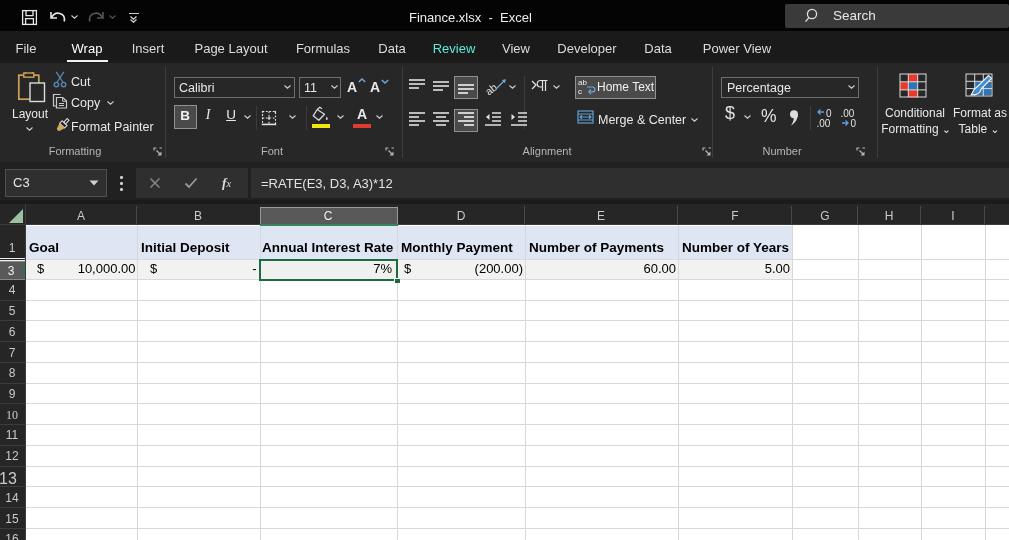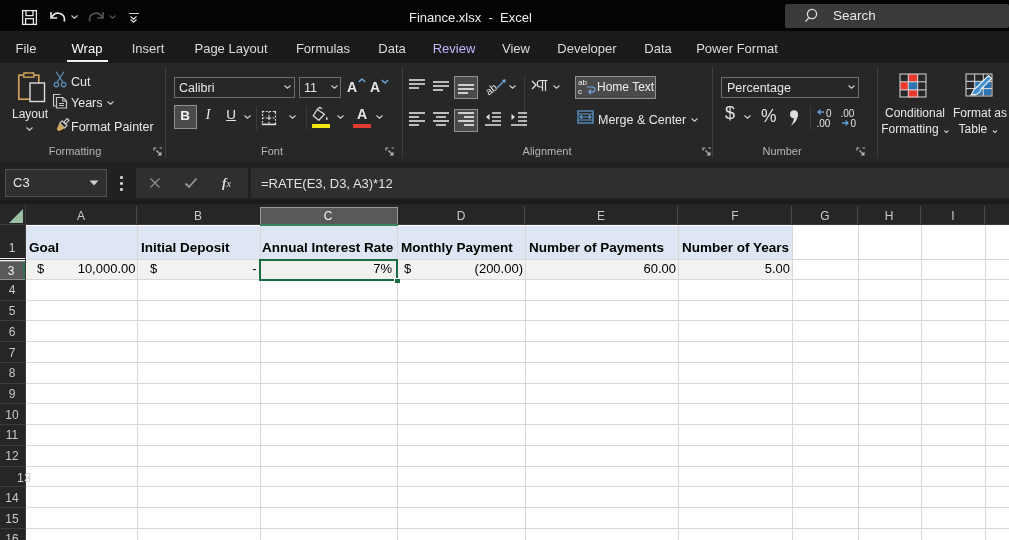--- a/index.html
+++ b/index.html
@@ -55,25 +55,25 @@
 <div class="txt" style="left:833px;top:8px;font-size:13.5px;color:#e6e6e6;">Search</div>
 
 <div class="abs" style="left:0;top:31px;width:1009px;height:32px;background:#1a1a1a;"></div>
 <div class="txt ctr" style="left:26px;top:41px;font-size:13px;color:#dcdcdc;text-align:right;">File</div>
 <div class="txt ctr" style="left:87px;top:41px;font-size:13px;color:#ffffff;">Wrap</div>
 <div class="abs" style="left:67px;top:59.5px;width:41px;height:2px;background:#f2f2f2;"></div>
 <div class="txt ctr" style="left:148px;top:41px;font-size:13px;color:#dcdcdc;">Insert</div>
 <div class="txt ctr" style="left:231px;top:41px;font-size:13px;color:#dcdcdc;">Page Layout</div>
 <div class="txt ctr" style="left:323px;top:41px;font-size:13px;color:#dcdcdc;">Formulas</div>
 <div class="txt ctr" style="left:392px;top:41px;font-size:13px;color:#dcdcdc;">Data</div>
-<div class="txt ctr" style="left:454px;top:41px;font-size:13px;color:#c4b5fd;">Review</div>
+<div class="txt ctr" style="left:454px;top:41px;font-size:13px;color:#5eead4;">Review</div>
 <div class="txt ctr" style="left:516px;top:41px;font-size:13px;color:#dcdcdc;">View</div>
 <div class="txt ctr" style="left:587px;top:41px;font-size:13px;color:#dcdcdc;">Developer</div>
 <div class="txt ctr" style="left:658px;top:41px;font-size:13px;color:#dcdcdc;">Data</div>
-<div class="txt ctr" style="left:737px;top:41px;font-size:13px;color:#dcdcdc;">Power Format</div>
+<div class="txt ctr" style="left:737px;top:41px;font-size:13px;color:#dcdcdc;">Power View</div>
 
 <div id="ribbon" class="abs" style="left:0;top:63px;width:1009px;height:99px;background:#272727;"></div>
 
 <div class="abs" style="left:165px;top:67px;width:1px;height:91px;background:#3d3d3d;"></div>
 <div class="abs" style="left:402px;top:67px;width:1px;height:91px;background:#3d3d3d;"></div>
 <div class="abs" style="left:712px;top:67px;width:1px;height:91px;background:#3d3d3d;"></div>
 <div class="abs" style="left:877px;top:67px;width:1px;height:91px;background:#3d3d3d;"></div>
 
 <svg class="abs" style="left:17px;top:72px" width="29" height="31" viewBox="0 0 29 31">
   <rect x="1.8" y="3.2" width="20" height="24" fill="none" stroke="#cda257" stroke-width="1.7"></rect>
@@ -92,21 +92,21 @@
   <circle cx="3.4" cy="13.6" r="2.2" fill="none" stroke="#5c87b0" stroke-width="1.4"></circle>
   <circle cx="10.6" cy="13.6" r="2.2" fill="none" stroke="#5c87b0" stroke-width="1.4"></circle>
 </svg>
 <div class="txt" style="left:71px;top:74.5px;font-size:12.5px;color:#e8e8e8;">Cut</div>
 
 <svg class="abs" style="left:52px;top:93px" width="16" height="16" viewBox="0 0 16 16">
   <path d="M8.5 1.5 H1.5 V13 H4" fill="none" stroke="#c9c9c9" stroke-width="1.2"></path>
   <path d="M4.5 4.5 H10.8 L14.5 8 V15 H4.5 Z" fill="none" stroke="#c9c9c9" stroke-width="1.2"></path>
   <path d="M10.6 4.7 V8.2 H14.3 M7 10.5 H12 M7 12.5 H12" fill="none" stroke="#c9c9c9" stroke-width="1"></path>
 </svg>
-<div class="txt" style="left:71px;top:96px;font-size:12.5px;color:#e8e8e8;">Years</div>
+<div class="txt" style="left:71px;top:96px;font-size:12.5px;color:#e8e8e8;">Copy</div>
 <svg class="chev" style="left:107px;top:101px" viewBox="0 0 7 4">
       <polyline points="0.5,0.5 3.5,3.2 6.5,0.5" fill="none" stroke="#cfcfcf" stroke-width="1.1"></polyline>
     </svg>
 
 <svg class="abs" style="left:52px;top:118px" width="18" height="17" viewBox="0 0 18 17">
   <g transform="rotate(44 9 8.5)">
     <rect x="7.9" y="-1.5" width="2.6" height="5" fill="none" stroke="#d8d8d8" stroke-width="1.1"></rect>
     <rect x="5.8" y="3.5" width="6.8" height="3.6" fill="none" stroke="#d8d8d8" stroke-width="1.1"></rect>
     <path d="M5.6 7.3 H12.8 L11 12.8 C10 14 8.5 14 7.5 12.8 Z" fill="#cfa85c"></path>
   </g>
@@ -468,24 +468,24 @@
 <div class="abs" style="left:22.8px;top:262px;width:2px;height:16.5px;background:#2e7050;"></div>
 
 <div class="txt ctr" style="left:12px;top:241px;font-size:12px;color:#c9c9c9;">1</div>
 <div class="txt ctr" style="left:11px;top:264px;font-size:12px;color:#f0f0f0;">3</div>
 <div class="txt ctr" style="left:12px;top:283.2px;font-size:12px;color:#c9c9c9;">4</div>
 <div class="txt ctr" style="left:12px;top:304px;font-size:12px;color:#c9c9c9;">5</div>
 <div class="txt ctr" style="left:12px;top:324.7px;font-size:12px;color:#c9c9c9;">6</div>
 <div class="txt ctr" style="left:12px;top:345.5px;font-size:12px;color:#c9c9c9;">7</div>
 <div class="txt ctr" style="left:12px;top:366.3px;font-size:12px;color:#c9c9c9;">8</div>
 <div class="txt ctr" style="left:12px;top:386.9px;font-size:12px;color:#c9c9c9;">9</div>
-<div class="txt ctr" style="left:12px;top:407.7px;font-size:12px;color:#c9c9c9;">10</div>
+<div class="txt ctr" style="left:12px;top:407.7px;font-size:12px;color:#c9c9c9;font-family:Liberation Serif, serif;">10</div>
 <div class="txt ctr" style="left:12px;top:428.4px;font-size:12px;color:#c9c9c9;">11</div>
 <div class="txt ctr" style="left:12px;top:449.2px;font-size:12px;color:#c9c9c9;">12</div>
-<div class="txt ctr" style="left:24px;top:469.9px;font-size:13px;color:#c9c9c9;">13</div>
+<div class="txt ctr" style="left:8px;top:469.9px;font-size:16px;color:#c9c9c9;">13</div>
 <div class="txt ctr" style="left:12px;top:490.7px;font-size:12px;color:#c9c9c9;">14</div>
 <div class="txt ctr" style="left:12px;top:511.5px;font-size:12px;color:#c9c9c9;">15</div>
 <div class="txt ctr" style="left:12px;top:532.2px;font-size:12px;color:#c9c9c9;">16</div>
 
 <div class="txt" style="left:29px;top:239.5px;font-size:13.5px;font-weight:bold;color:#000;">Goal</div>
 <div class="txt" style="left:141px;top:239.5px;font-size:13.5px;font-weight:bold;color:#000;">Initial Deposit</div>
 <div class="txt" style="left:262px;top:239.5px;font-size:13.5px;font-weight:bold;color:#000;">Annual Interest Rate</div>
 <div class="txt" style="left:401px;top:239.5px;font-size:13.5px;font-weight:bold;color:#000;">Monthly Payment</div>
 <div class="txt" style="left:529px;top:239.5px;font-size:13.5px;font-weight:bold;color:#000;">Number of Payments</div>
 <div class="txt" style="left:682px;top:239.5px;font-size:13.5px;font-weight:bold;color:#000;">Number of Years</div>

